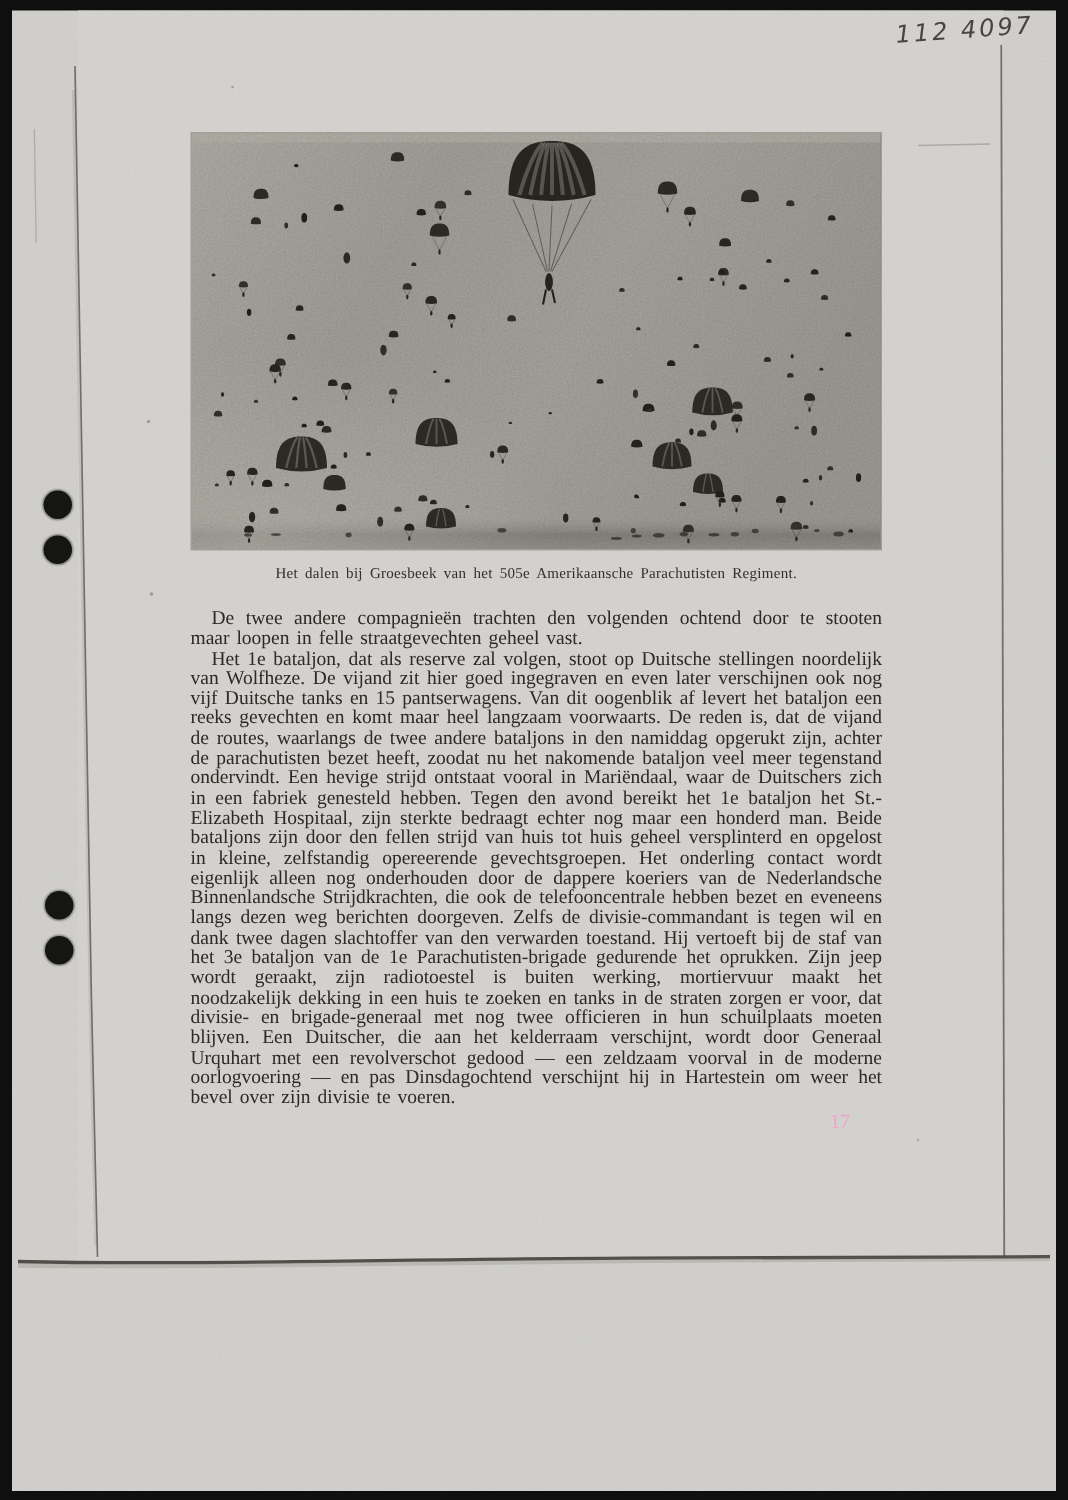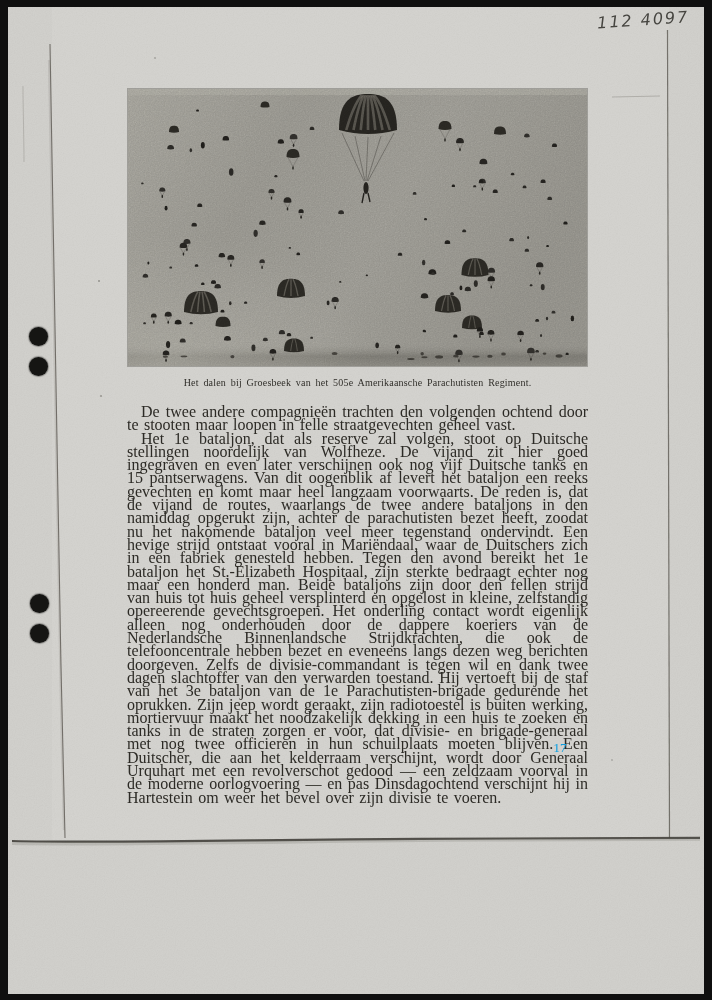--- a/index.html
+++ b/index.html
@@ -42,28 +42,28 @@
   .photo-frame svg{display:block;width:459px;height:277px;}
 
   .caption{
     position:absolute;left:128px;top:377px;width:459px;
     text-align:center;font-size:10px;color:#33312c;
     word-spacing:2px;letter-spacing:.2px;
   }
 
   .body-text{
     position:absolute;left:127px;top:405px;width:461px;
-    font-size:16px;line-height:13.3px;color:#2e2c27;
+    font-size:13px;line-height:13.3px;color:#2e2c27;
     text-align:justify;word-spacing:1.4px;
   }
   .body-text p{margin:0;text-indent:14px;}
 
   .page-number{
     position:absolute;left:540px;top:740px;width:40px;
-    text-align:center;font-size:13.5px;color:#0ea5e9;
+    text-align:center;font-size:13.5px;color:#f9a8d4;
   }
 
   .artifacts{position:absolute;left:0;top:0;pointer-events:none;}
 </style>
 </head>
 <body>
 
 <div class="backing"></div>
 <div class="book-page"></div>
 

